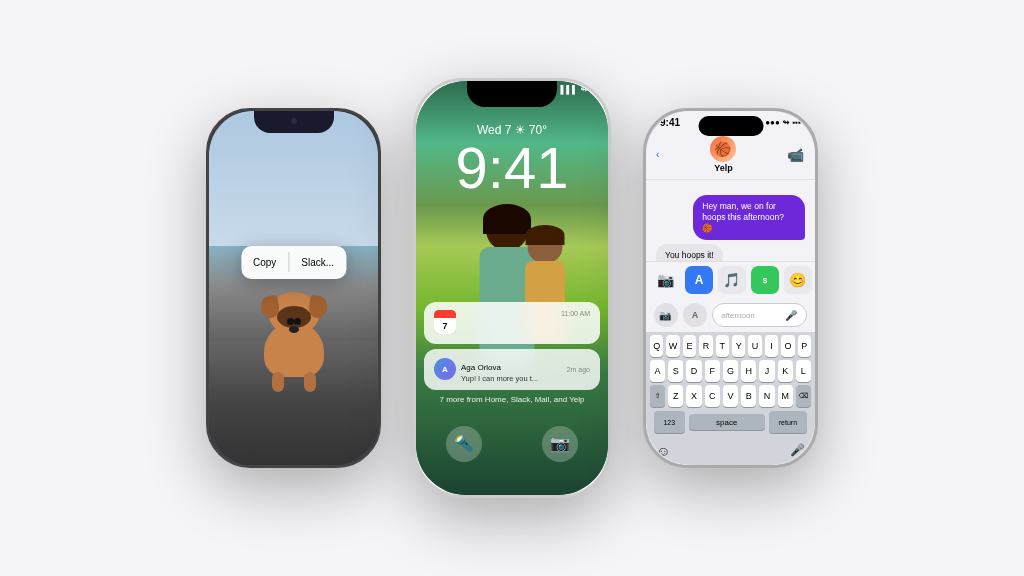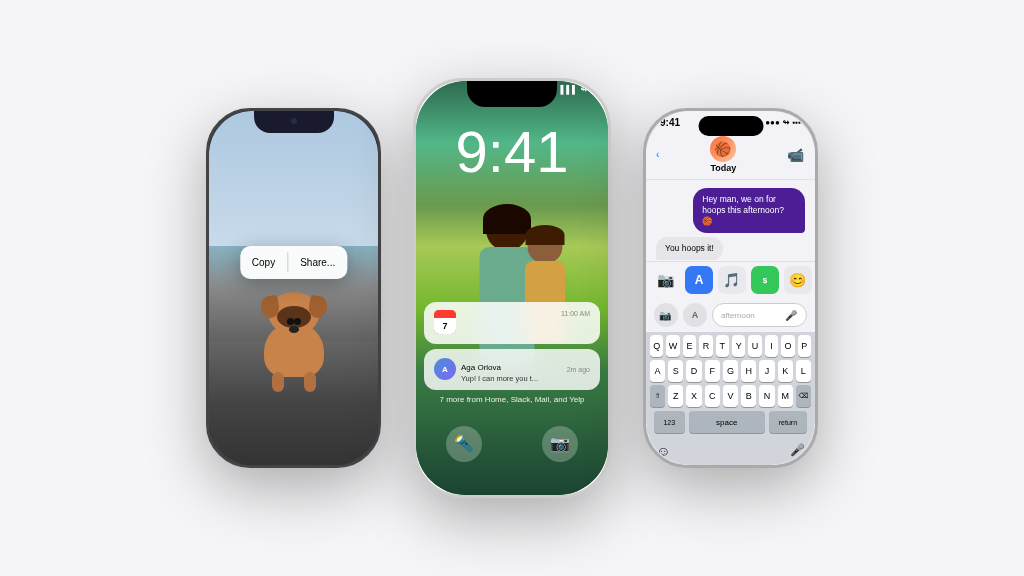--- a/index.html
+++ b/index.html
@@ -707,24 +707,25 @@
 
     .msg-bubble {
       max-width: 75%;
       padding: 6px 9px;
       border-radius: 14px;
       font-size: 8.5px;
       line-height: 1.3;
     }
 
     .msg-sent {
-      background: #4c1d95;
+      background: #6d28d9;
       color: white;
       align-self: flex-end;
       border-bottom-right-radius: 4px;
+      margin-top: 7px;
     }
 
     .msg-received {
       background: #e5e5ea;
       color: #000;
       align-self: flex-start;
       border-bottom-left-radius: 4px;
     }
 
     .messages-input-area {
@@ -894,21 +895,21 @@
               <div class="dog-eye-left"></div>
               <div class="dog-eye-right"></div>
               <div class="dog-nose"></div>
             </div>
           </div>
         </div>
 
         <div class="context-menu">
           <span class="context-menu-item">Copy</span>
           <div class="context-menu-divider"></div>
-          <span class="context-menu-item">Share...</span>
+          <span class="context-menu-item">Slack...</span>
         </div>
       </div>
     </div>
   </div>
 
   <div class="phone phone-center">
     <div class="screen">
       <div class="lockscreen">
         <div class="lockscreen-bg"></div>
 
@@ -917,20 +918,21 @@
         <div class="status-bar-center">
           <span></span>
           <div class="status-icons">
             <span>▌▌▌</span>
             <span>↬</span>
             <span>▪▪</span>
           </div>
         </div>
 
         <div class="lockscreen-time">
+          <div class="lockscreen-date">Wed 7 ☀ 70°</div>
           <div class="lockscreen-hour">9:41</div>
         </div>
 
         <div class="person-overlay">
           <div class="mom-figure">
             <div class="mom-head">
               <div class="mom-hair"></div>
             </div>
             <div class="mom-body"></div>
           </div>
@@ -996,21 +998,21 @@
             <span>▪▪▪</span>
           </div>
         </div>
 
         <div class="messages-header">
           <div class="back-btn">
             <span>‹</span>
           </div>
           <div class="contact-info">
             <div class="contact-avatar">🏀</div>
-            <span class="contact-name">Today</span>
+            <span class="contact-name">Yelp</span>
           </div>
           <div class="video-btn">
             <span>📹</span>
           </div>
         </div>
 
         <div class="messages-body">
           <div class="msg-bubble msg-sent">
             <span>Hey man, we on for hoops this afternoon? 🏀</span>
           </div>
@@ -1079,21 +1081,21 @@
               <div class="key">C</div>
               <div class="key">V</div>
               <div class="key">B</div>
               <div class="key">N</div>
               <div class="key">M</div>
               <div class="key key-special">⌫</div>
             </div>
             <div class="keyboard-bottom">
               <div class="key key-special" style="flex:1.2; height:22px;">123</div>
               <div style="width:4px;"></div>
-              <div class="key key-space key-special" style="height:22px;">space</div>
+              <div class="key key-space key-special" style="height:16px;">space</div>
               <div style="width:4px;"></div>
               <div class="key key-special" style="flex:1.5; height:22px;">return</div>
             </div>
             <div style="display:flex; justify-content:space-between; padding:4px 10px 6px;">
               <span class="emoji-btn">☺</span>
               <span class="mic-kb-btn">🎤</span>
             </div>
           </div>
         </div>
       </div>

